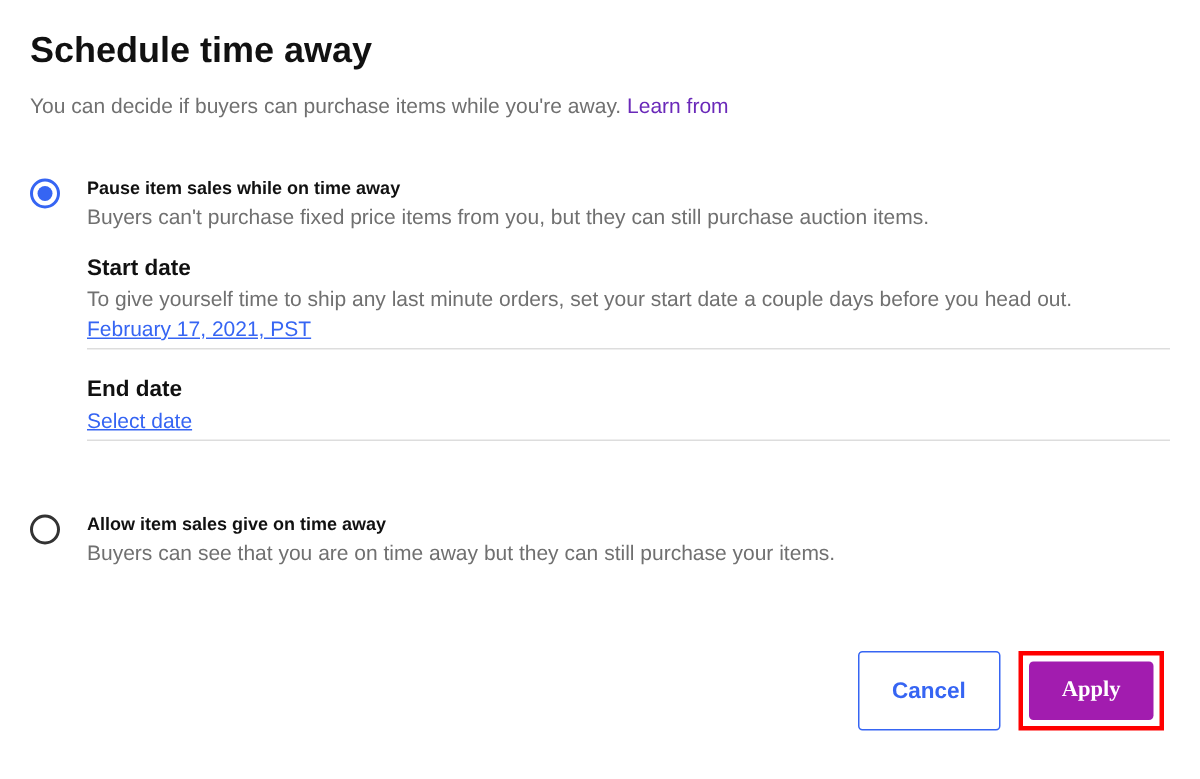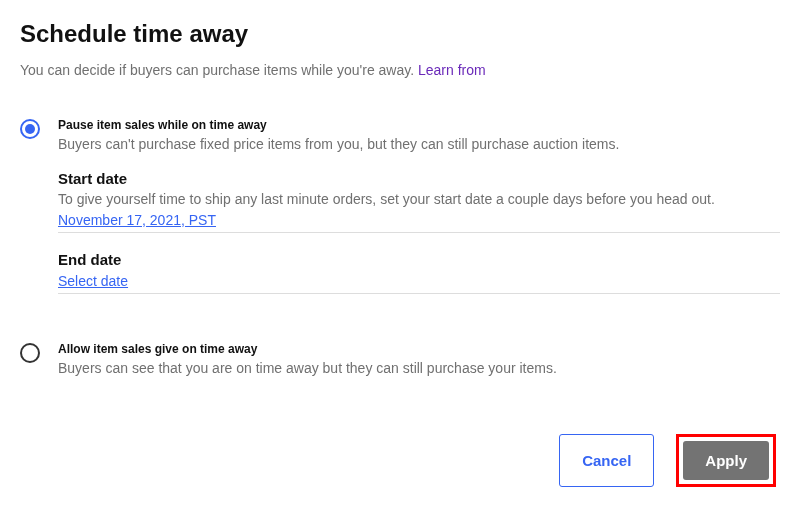--- a/index.html
+++ b/index.html
@@ -90,40 +90,41 @@
       cursor: pointer;
     }
     .date-divider {
       border: none;
       border-top: 1px solid #ddd;
       margin-top: 3px;
     }
     .button-row {
       display: flex;
       justify-content: flex-end;
-      gap: 22px;
+      gap: 12px;
       margin-top: 40px;
       padding-right: 4px;
     }
     .btn {
       padding: 11px 22px;
       font-size: 15px;
       font-weight: bold;
       border-radius: 3px;
       cursor: pointer;
     }
     .btn-cancel {
       background: #fff;
       border: 1px solid #3665f3;
       color: #3665f3;
     }
     .btn-apply {
-      background: #737373;
+      background: #a21caf;
       border: none;
       color: #fff;
+      font-family: Liberation Serif, serif;
     }
     .highlight-box {
       border: 3px solid #ff0000;
       padding: 4px;
       display: inline-flex;
     }
   </style>
 </head>
 <body>
 
@@ -137,21 +138,21 @@
   <div class="radio-btn">
     <div class="radio-dot"></div>
   </div>
   <div class="option-content">
     <div class="option-title">Pause item sales while on time away</div>
     <div class="option-desc">Buyers can't purchase fixed price items from you, but they can still purchase auction items.</div>
 
     <div class="date-section">
       <div class="date-label">Start date</div>
       <div class="date-desc">To give yourself time to ship any last minute orders, set your start date a couple days before you head out.</div>
-      <span class="date-link">November 17, 2021, PST</span>
+      <span class="date-link">February 17, 2021, PST</span>
       <hr class="date-divider">
     </div>
 
     <div class="date-section">
       <div class="date-label">End date</div>
       <span class="date-link">Select date</span>
       <hr class="date-divider">
     </div>
   </div>
 </div>

